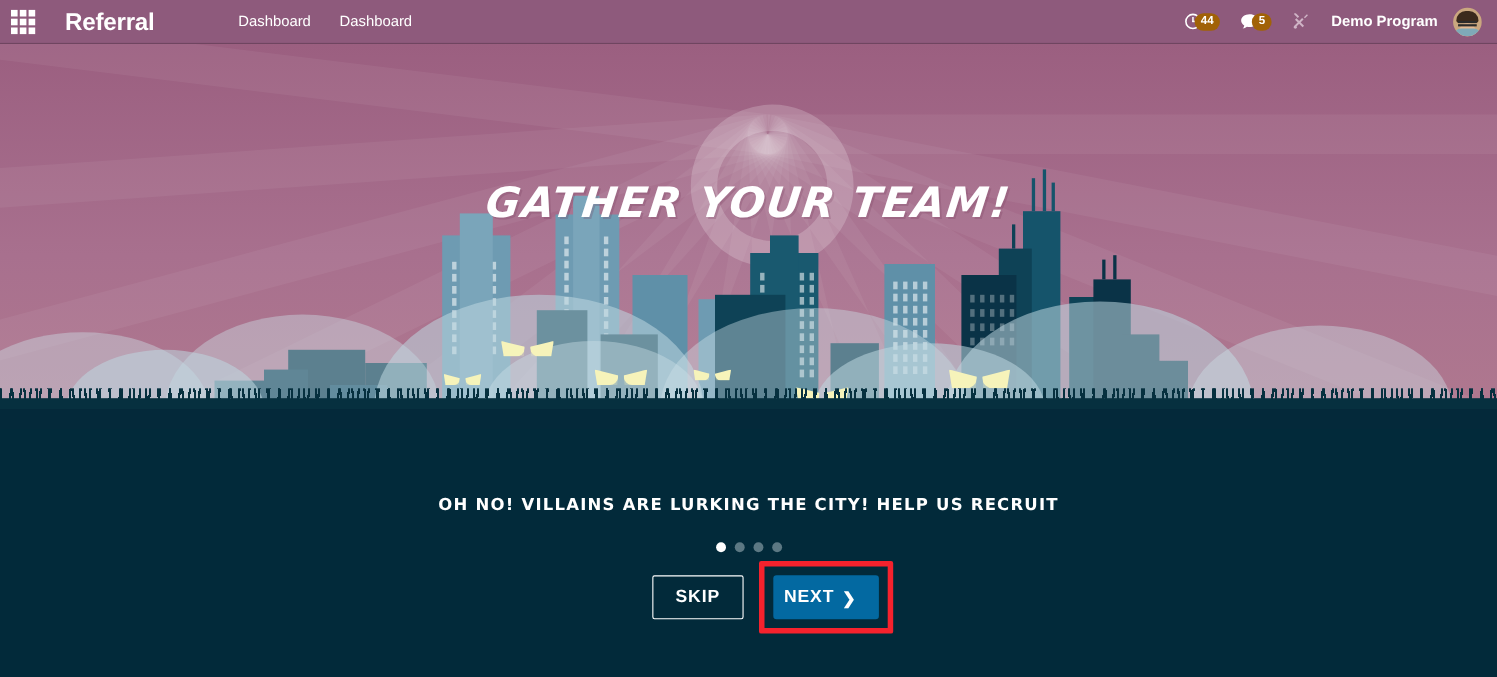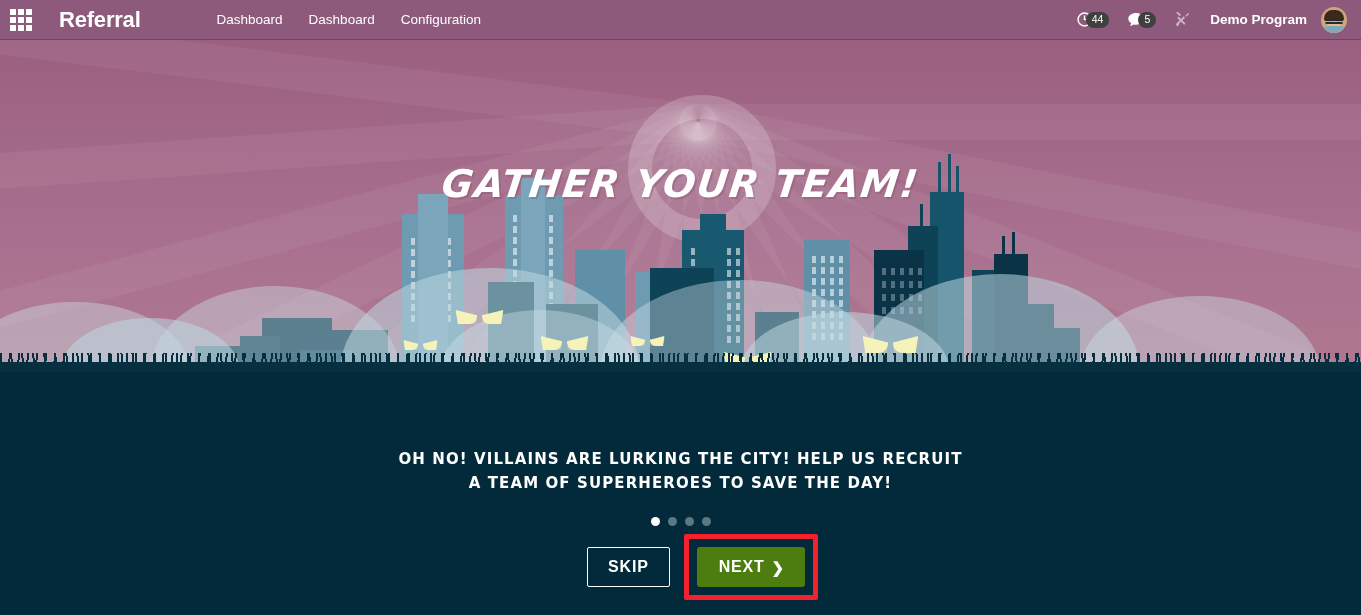--- a/index.html
+++ b/index.html
@@ -63,24 +63,24 @@
     padding-right: 10px;
   }
   .sys-item {
     display: flex; align-items: center;
     height: 40px;
     padding: 0 9px;
     cursor: pointer;
     position: relative;
   }
   .badge {
-    background: #404040;
+    background: #a16207;
     color: #ffffff;
     font-size: 10.5px;
-    font-weight: normal;
+    font-weight: bold;
     border-radius: 9px;
     padding: 1px 6px 2px 6px;
     margin-left: -7px;
     line-height: 13px;
     position: relative;
     z-index: 2;
   }
   .company-name {
     color: #ffffff;
     font-size: 13.5px;
@@ -290,30 +290,30 @@
     cursor: pointer;
     font-family: "Liberation Sans", sans-serif;
   }
   .next-wrap {
     position: relative;
     padding: 8px;
     border: 5px solid #F5222D;
     border-radius: 2px;
   }
   .btn-next {
-    background: #4d7c0f;
+    background: #0369a1;
     border: none;
     color: #ffffff;
     font-size: 16px;
     font-weight: bold;
     letter-spacing: 0.8px;
-    padding: 11px 20px 11px 22px;
+    padding: 11px 20px 11px 10px;
     border-radius: 3px;
     cursor: pointer;
-    display: flex; align-items: center; gap: 7px;
+    display: flex; align-items: flex-end; gap: 7px;
     font-family: "Liberation Sans", sans-serif;
   }
   .chev { font-size: 15px; line-height: 1; font-weight: bold; }
 </style>
 </head>
 <body>
 
 <div class="navbar">
 
   <div class="apps-btn">
@@ -328,21 +328,20 @@
         <i></i>
         <i></i>
     </div>
   </div>
 
   <div class="brand">Referral</div>
 
   <div class="menu">
     <div class="menu-item">Dashboard</div>
     <div class="menu-item">Dashboard</div>
-    <div class="menu-item">Configuration</div>
   </div>
 
   <div class="nav-right">
 
     <div class="sys-item">
       <svg width="17" height="17" viewBox="0 0 20 20">
         <path d="M10 1.6a8.4 8.4 0 1 0 0 16.8 8.4 8.4 0 0 0 0-16.8zm0 1.7a6.7 6.7 0 1 1 0 13.4 6.7 6.7 0 0 1 0-13.4z" fill="#ffffff"></path>
         <rect x="9.2" y="5.2" width="1.6" height="5.4" fill="#ffffff"></rect>
         <rect x="9.2" y="9.2" width="4.4" height="1.6" fill="#ffffff"></rect>
       </svg>
@@ -709,21 +708,20 @@
   <div class="ground-line"></div>
 
   <div class="hero-title">
     <h1>GATHER YOUR TEAM!</h1>
   </div>
 </div>
 
 <div class="bottom">
   <div class="blurb">
     <div>OH NO! VILLAINS ARE LURKING THE CITY! HELP US RECRUIT</div>
-    <div>A TEAM OF SUPERHEROES TO SAVE THE DAY!</div>
   </div>
 
   <div class="dots">
     <span class="dot active"></span>
     <span class="dot"></span>
     <span class="dot"></span>
     <span class="dot"></span>
   </div>
 
   <div class="actions">

